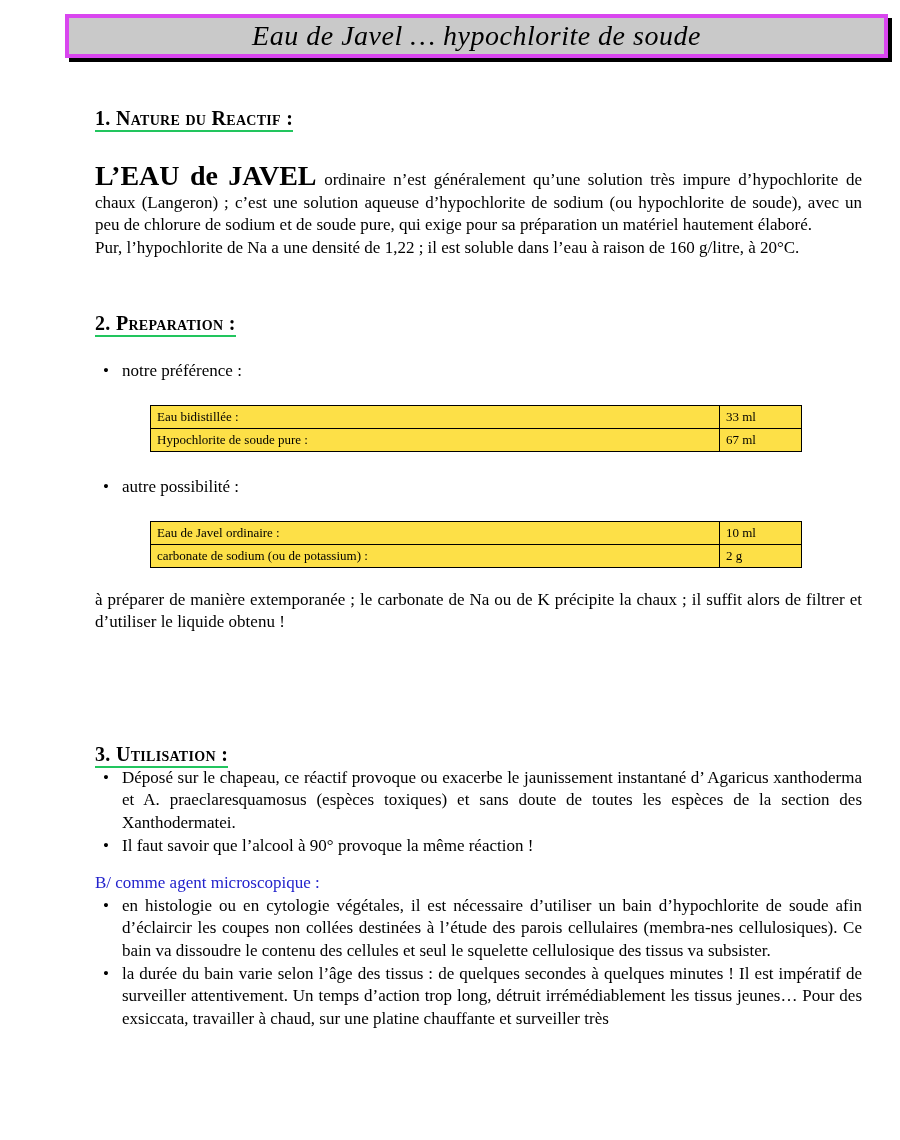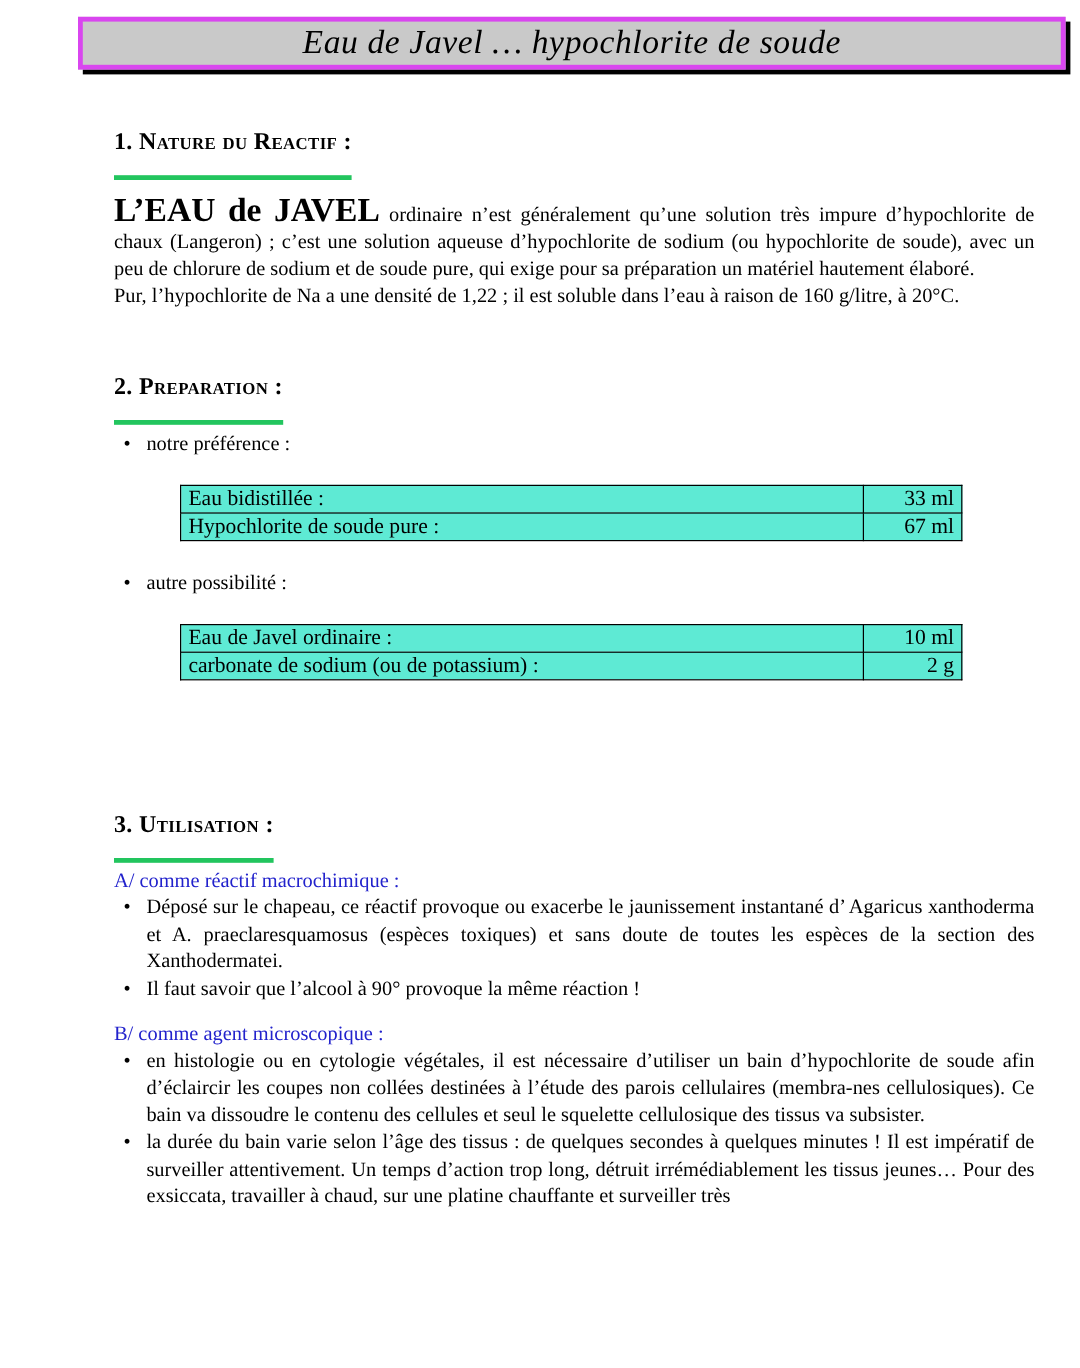--- a/index.html
+++ b/index.html
@@ -31,21 +31,21 @@
   }
   .content { margin-left:95px; width:767px; }
 
   .sec-heading {
     font-weight:bold;
     font-size:20px;
     font-variant:small-caps;
     letter-spacing:0.3px;
     line-height:26px;
   }
-  .sec-heading .u { border-bottom:4px solid #22c55e; padding-bottom:17px; }
+  .sec-heading .u { border-bottom:2px solid #22c55e; padding-bottom:1px; }
 
   .h1 { margin-top:47px; }
   .h2 { margin-top:51px; }
   .h3 { margin-top:107px; }
 
   .body-text {
     font-size:17px;
     line-height:22.6px;
     text-align:justify;
   }
@@ -69,27 +69,27 @@
   .mt-subA  { margin-top:23px; }
   .mt-subB  { margin-top:15px; }
 
   .val-table {
     border-collapse:collapse;
     margin-left:55px;
     width:652px;
   }
   .val-table td {
     border:1.5px solid #000;
-    font-size:18px;
+    font-size:13px;
     line-height:21px;
     height:23px;
     padding:0 6px;
-    background:#5eead4;
+    background:#fde047;
   }
-  .t-value { text-align:right; width:82px; }
+  .t-value { width:82px; }
 
   .blue-title {
     color:#2222cc;
     font-size:17px;
     line-height:22.6px;
   }
 </style>
 </head>
 <body>
 
@@ -137,24 +137,24 @@
           <td class="t-label">Eau de Javel ordinaire :</td>
           <td class="t-value">10 ml</td>
         </tr>
         <tr>
           <td class="t-label">carbonate de sodium  (ou de potassium) :</td>
           <td class="t-value">2 g</td>
         </tr>
       </tbody>
     </table>
 
+    <p class="body-text mt-note">à préparer de manière extemporanée ; le carbonate de Na ou de K précipite la chaux ; il suffit alors de filtrer et d’utiliser le liquide obtenu !</p>
 
     <div class="sec-heading h3"><span class="u">3. Utilisation :</span></div>
 
-    <div class="blue-title mt-subA">A/ comme réactif macrochimique :</div>
 
     <div class="bullet-row">
       <span class="bullet-dot">•</span>
       <span class="bullet-text">Déposé sur le chapeau, ce réactif provoque ou exacerbe le jaunissement instantané d’ Agaricus xanthoderma et A. praeclaresquamosus  (espèces toxiques) et sans doute de toutes les espèces de la section des Xanthodermatei.</span>
     </div>
     <div class="bullet-row">
       <span class="bullet-dot">•</span>
       <span class="bullet-text">Il faut savoir que l’alcool à 90° provoque la même réaction !</span>
     </div>
 

